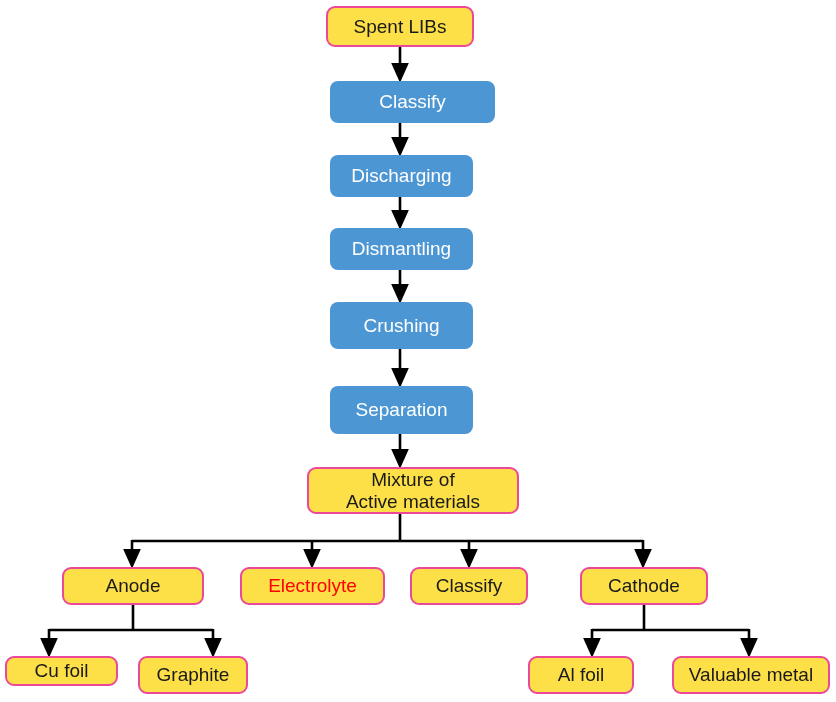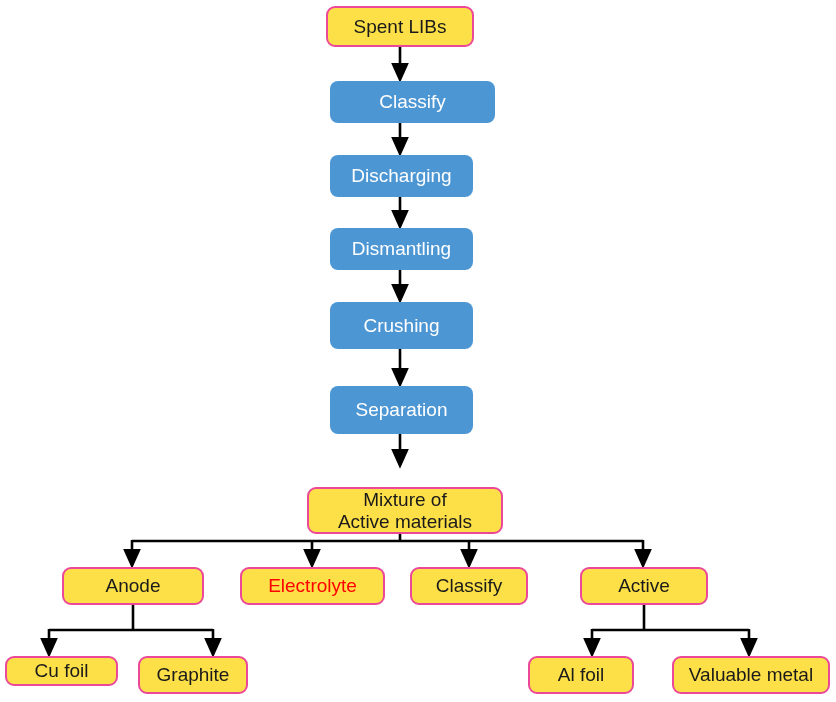--- a/index.html
+++ b/index.html
@@ -91,24 +91,24 @@
       <line x1="749" y1="629" x2="749" y2="649" marker-end="url(#arrowhead)"></line>
     </g>
   </svg>
 
   <div class="node node-white" style="left: 326px; top: 6px; width: 148px; height: 41px;">Spent LIBs</div>
   <div class="node node-blue" style="left: 330px; top: 81px; width: 165px; height: 42px;">Classify</div>
   <div class="node node-blue" style="left: 330px; top: 155px; width: 143px; height: 42px;">Discharging</div>
   <div class="node node-blue" style="left: 330px; top: 228px; width: 143px; height: 42px;">Dismantling</div>
   <div class="node node-blue" style="left: 330px; top: 302px; width: 143px; height: 47px;">Crushing</div>
   <div class="node node-blue" style="left: 330px; top: 386px; width: 143px; height: 48px;">Separation</div>
-  <div class="node node-white" style="left: 307px; top: 467px; width: 196px; height: 47px; margin-top: 20px;">Mixture of
+  <div class="node node-white" style="left: 307px; top: 467px; width: 212px; height: 47px;">Mixture of
 Active materials</div>
   <div class="node node-white" style="left: 62px; top: 567px; width: 142px; height: 38px;">Anode</div>
   <div class="node node-white red-text" style="left: 240px; top: 567px; width: 145px; height: 38px;">Electrolyte</div>
   <div class="node node-white" style="left: 410px; top: 567px; width: 118px; height: 38px;">Classify</div>
-  <div class="node node-white" style="left: 580px; top: 567px; width: 128px; height: 38px;">Active</div>
+  <div class="node node-white" style="left: 580px; top: 567px; width: 128px; height: 38px;">Cathode</div>
   <div class="node node-white" style="left: 5px; top: 656px; width: 113px; height: 30px;">Cu foil</div>
   <div class="node node-white" style="left: 138px; top: 656px; width: 110px; height: 38px; text-align: center;">Graphite</div>
   <div class="node node-white" style="left: 528px; top: 656px; width: 106px; height: 38px;">Al foil</div>
   <div class="node node-white" style="left: 672px; top: 656px; width: 158px; height: 38px;">Valuable metal</div>
 
 </div>
 
 </body></html>

